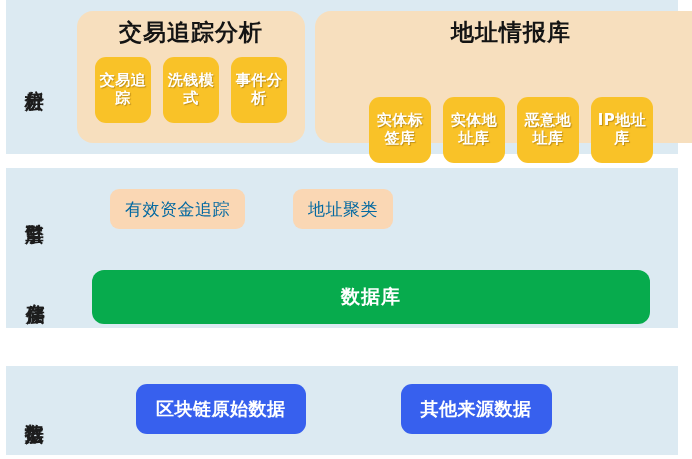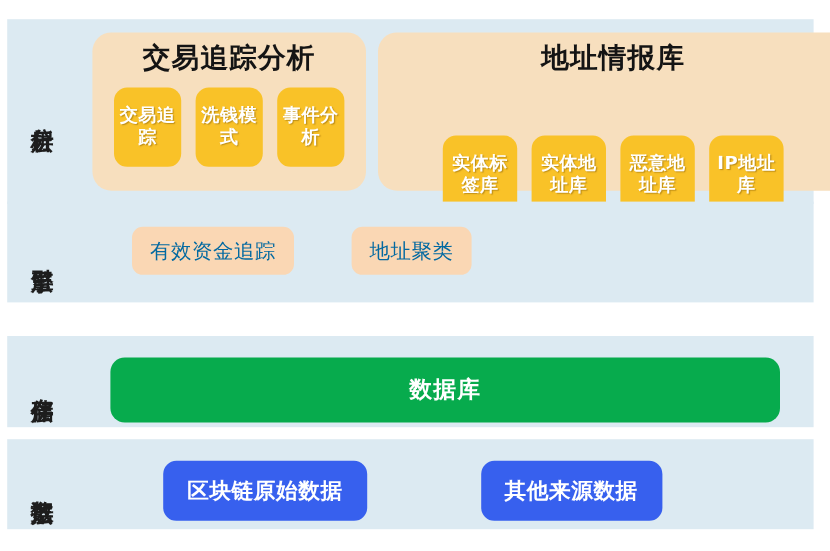--- a/index.html
+++ b/index.html
@@ -23,24 +23,24 @@
 
   
   .layer {
     position: absolute;
     left: 6px;
     width: 672px;
     background: #dceaf2;
     display: flex;
     align-items: stretch;
   }
-  .layer-analysis { top: 16px;   height: 154px; }
+  .layer-analysis { top: 0;   height: 154px; }
   .layer-engine   { top: 168px; height: 84px; }
-  .layer-storage  { top: 280px; height: 76px; }
-  .layer-data     { top: 366px; height: 75px; }
+  .layer-storage  { top: 252px; height: 76px; font-family: Liberation Serif, serif; }
+  .layer-data     { top: 366px; height: 89px; }
 
   
   .layer-label {
     width: 58px;
     flex: 0 0 58px;
     display: flex;
     align-items: center;
     justify-content: center;
     color: #1d1d1d;
     font-size: 19px;

